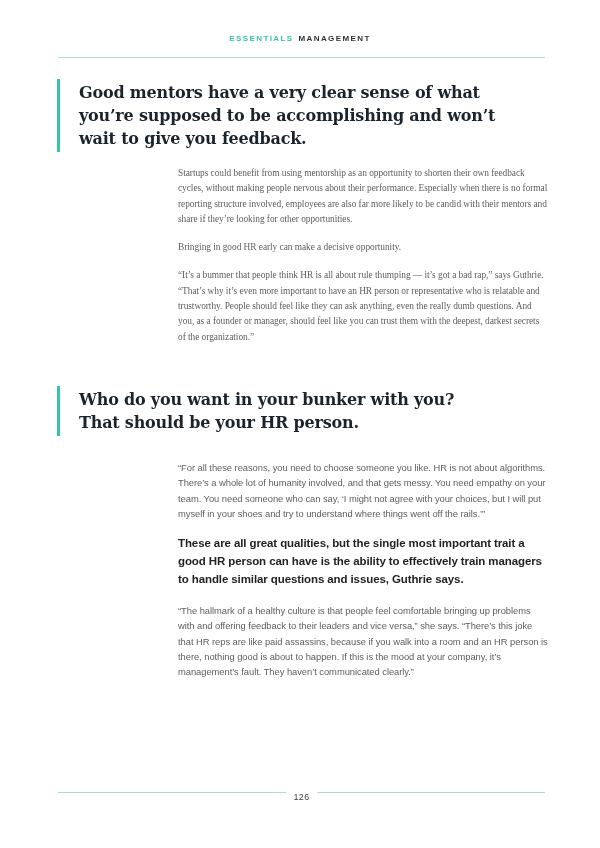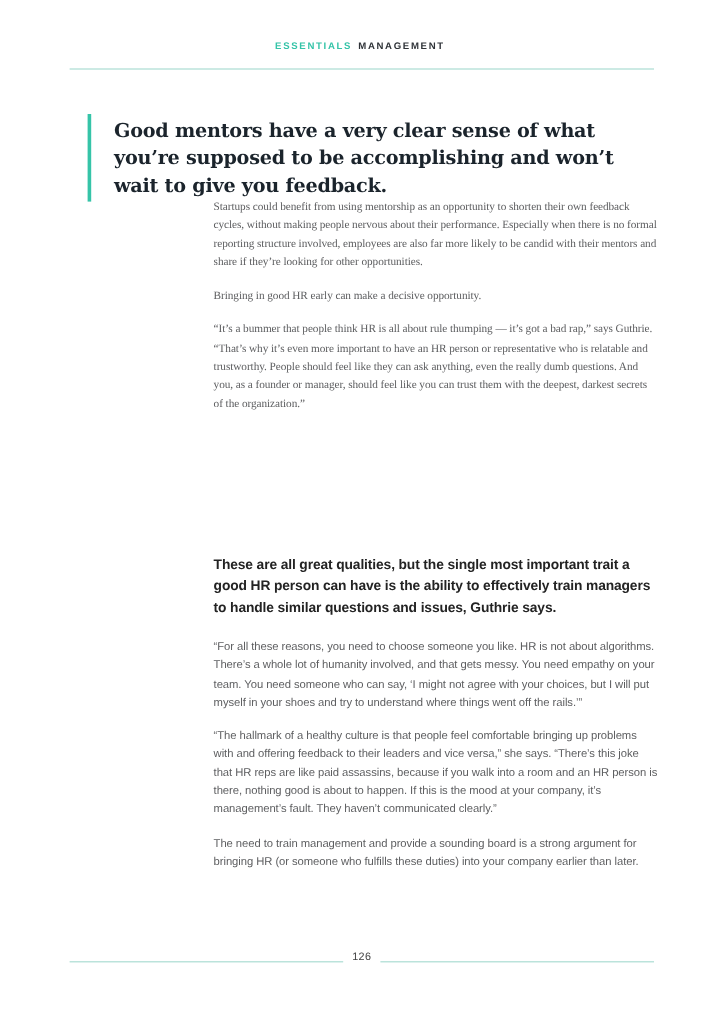--- a/index.html
+++ b/index.html
@@ -37,21 +37,21 @@
     width: 487px;
     height: 1px;
     background: var(--rule-teal, #abdcd3);
   }
 
   
   .pull-quote {
     position: absolute;
     left: 57px;
     width: 420px;
-    margin: 16px;
+    margin: 0;
     padding: 2px 0 2px 19px;
     border-left: 3px solid var(--accent-teal, #35c4a8);
   }
   .pull-quote p {
     margin: 0;
     font-family: "DejaVu Serif", "Liberation Serif", serif;
     font-weight: bold;
     font-size: 16px;
     line-height: 23px;
     letter-spacing: -0.2px;
@@ -85,21 +85,21 @@
     color: var(--bold-text, #232323);
   }
 
   
   .page-footer {
     position: absolute;
     top: 792px;
     left: 58px;
     width: 487px;
     display: flex;
-    align-items: flex-end;
+    align-items: flex-start;
     gap: 8px;
   }
   .footer-rule {
     flex: 1;
     height: 1px;
     background: var(--rule-teal, #abdcd3);
   }
   .page-number {
     font-size: 9px;
     color: #414142;
@@ -120,26 +120,28 @@
   <blockquote class="pull-quote quote-1">
     <p>Good mentors have a very clear sense of what you’re supposed to be accomplishing and won’t wait to give you feedback.</p>
   </blockquote>
 
   <section class="body-group group-a">
     <p class="body-para">Startups could benefit from using mentorship as an opportunity to shorten their own feedback cycles, without making people nervous about their performance. Especially when there is no formal reporting structure involved, employees are also far more likely to be candid with their mentors and share if they’re looking for other opportunities.</p>
     <p class="body-para">Bringing in good HR early can make a decisive opportunity.</p>
     <p class="body-para">“It’s a bummer that people think HR is all about rule thumping — it’s got a bad rap,” says Guthrie. “That’s why it’s even more important to have an HR person or representative who is relatable and trustworthy. People should feel like they can ask anything, even the really dumb questions. And you, as a founder or manager, should feel like you can trust them with the deepest, darkest secrets of the organization.”</p>
   </section>
 
+  <blockquote class="pull-quote quote-2">
+    <p>Who do you want in your bunker with you? That should be your HR person.</p>
+  </blockquote>
 
   <section class="body-group group-b">
+    <p class="body-para">“For all these reasons, you need to choose someone you like. HR is not about algorithms. There’s a whole lot of humanity involved, and that gets messy. You need empathy on your team. You need someone who can say, ‘I might not agree with your choices, but I will put myself in your shoes and try to understand where things went off the rails.’”</p>
     <p class="body-para emphasis">These are all great qualities, but the single most important trait a good HR person can have is the ability to effectively train managers to handle similar questions and issues, Guthrie says.</p>
-    <p class="body-para">“For all these reasons, you need to choose someone you like. HR is not about algorithms. There’s a whole lot of humanity involved, and that gets messy. You need empathy on your team. You need someone who can say, ‘I might not agree with your choices, but I will put myself in your shoes and try to understand where things went off the rails.’”</p>
     <p class="body-para">“The hallmark of a healthy culture is that people feel comfortable bringing up problems with and offering feedback to their leaders and vice versa,” she says. “There’s this joke that HR reps are like paid assassins, because if you walk into a room and an HR person is there, nothing good is about to happen. If this is the mood at your company, it’s management’s fault. They haven’t communicated clearly.”</p>
-    <p class="body-para">The need to train management and provide a sounding board is a strong argument for bringing HR (or someone who fulfills these duties) into your company earlier than later.</p>
   </section>
 
   <footer class="page-footer">
     <span class="footer-rule"></span>
     <span class="page-number">126</span>
     <span class="footer-rule"></span>
   </footer>
 
 </div>
 

